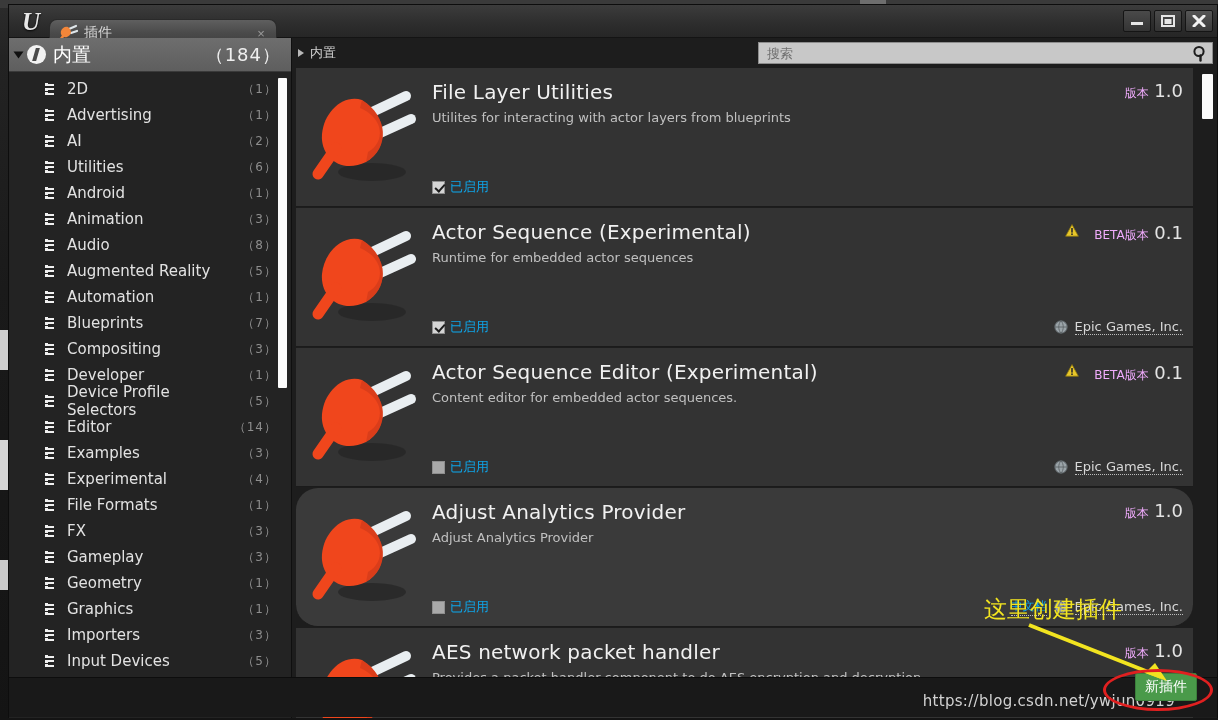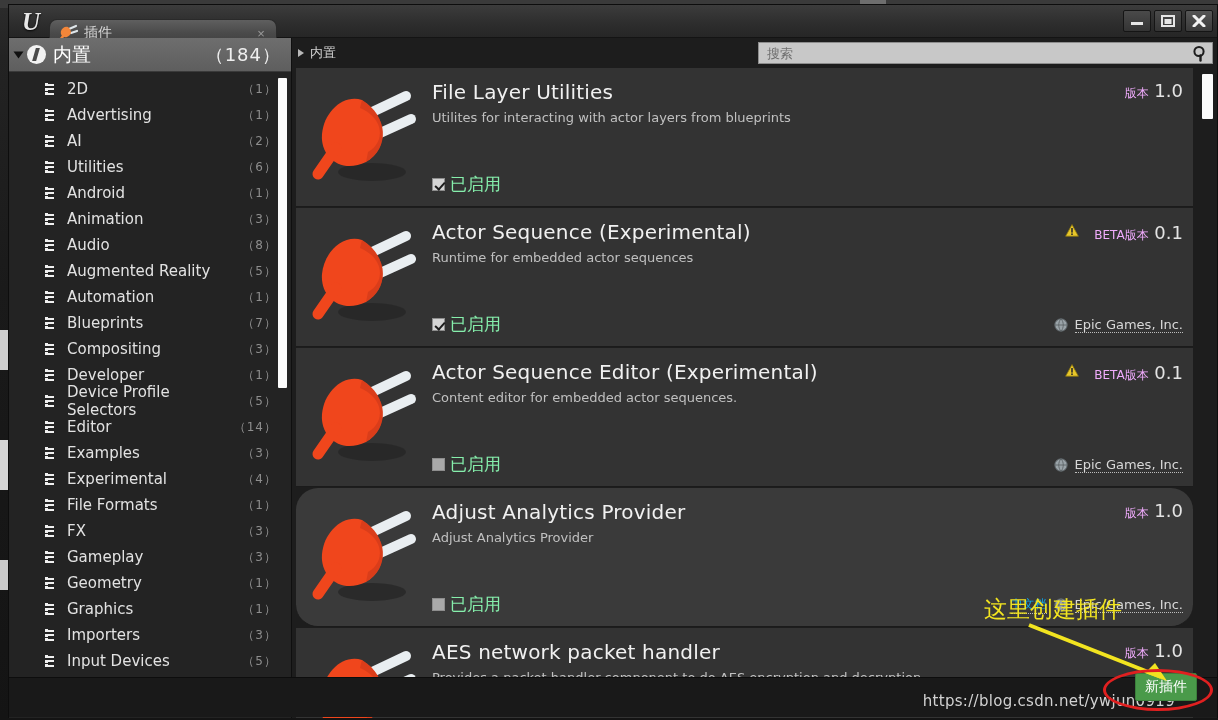--- a/index.html
+++ b/index.html
@@ -187,21 +187,21 @@
   .chk {
     width:13px;height:13px;background:#d4d4d4;border:1px solid #8e8e8e;
     margin-right:5px; position:relative; flex:0 0 auto;
   }
   .chk.unchecked { background:#a9a9a9; }
   .chk.checked::after {
     content:""; position:absolute; left:3.5px; top:0.5px;
     width:4px;height:8px;border:solid #1c1c1c;border-width:0 2px 2px 0;
     transform:rotate(42deg);
   }
-  .chk-label { color:#86efac; font-size:17px; font-family:"DejaVu Sans", sans-serif; }
+  .chk-label { color:#0ea5e9; font-size:13px; font-family:"DejaVu Sans", sans-serif; }
   .foot-right { margin-left:auto; display:flex; align-items:center; gap:7px; }
   .doc-link {
     color:#0ea5e9; font-size:12px; font-family:"DejaVu Sans", sans-serif;
     border-bottom:1px dotted #bdbdbd; cursor:pointer;
   }
   .globe { width:14px;height:14px; flex:0 0 auto; }
   .vendor-link {
     color:#d8d8d8; font-size:13px; font-family:"DejaVu Sans", sans-serif;
     border-bottom:1px dotted #bdbdbd; cursor:pointer;
   }

